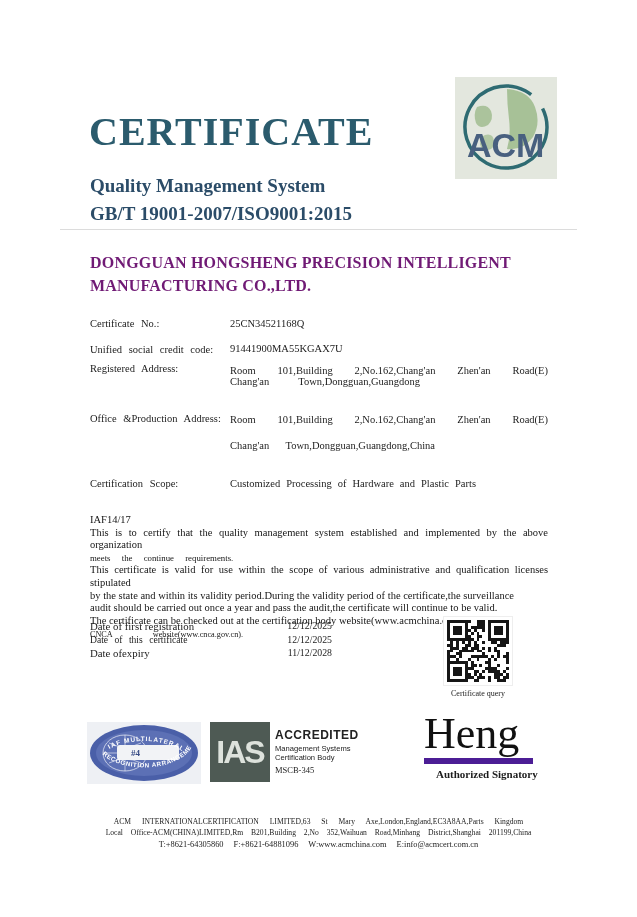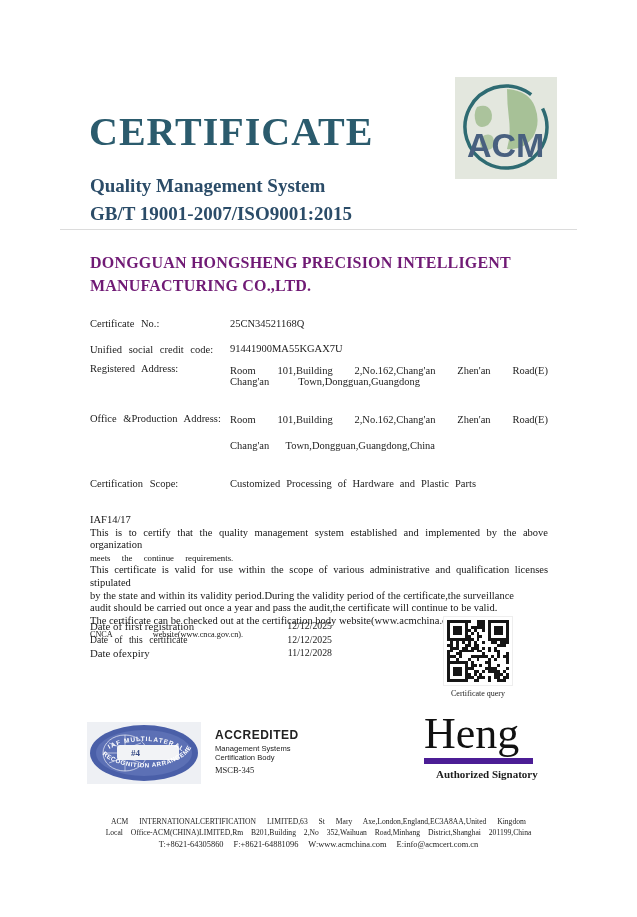--- a/index.html
+++ b/index.html
@@ -607,32 +607,35 @@
       <text font-size="6.4" font-weight="bold" fill="#ffffff" font-family="Liberation Sans, sans-serif" letter-spacing="1">
         <textPath href="#arcT" startOffset="14%">IAF MULTILATERAL</textPath>
       </text>
       <text font-size="6.2" font-weight="bold" fill="#ffffff" font-family="Liberation Sans, sans-serif" letter-spacing="0.6">
         <textPath href="#arcB" startOffset="8%">RECOGNITION ARRANGEMENT</textPath>
       </text>
     </svg>
   </div>
 
   <div class="ias-block">
+    <div class="ias-square">
+      <span>IAS</span>
+    </div>
     <div class="ias-text">
       <div class="l1">ACCREDITED</div>
       <div class="l2">Management Systems</div>
       <div class="l3">Certification Body</div>
       <div class="l4">MSCB-345</div>
     </div>
   </div>
 
   <div class="signature">
     <div class="sig-name">Heng</div>
     <div class="sig-title">Authorized Signatory</div>
   </div>
 
   <div class="footer">
-    <div class="f1">ACM INTERNATIONALCERTIFICATION LIMITED,63 St Mary Axe,London,England,EC3A8AA,United Kingdom</div>
+    <div class="f1">ACM INTERNATIONALCERTIFICATION LIMITED,63 St Mary Axe,London,England,EC3A8AA,Parts Kingdom</div>
     <div class="f2">Local Office-ACM(CHINA)LIMITED,Rm B201,Building 2,No 352,Waihuan Road,Minhang District,Shanghai 201199,China</div>
     <div class="f3">T:+8621-64305860 F:+8621-64881096 W:www.acmchina.com E:info@acmcert.com.cn</div>
   </div>
 
 </div>
 
 </body></html>

